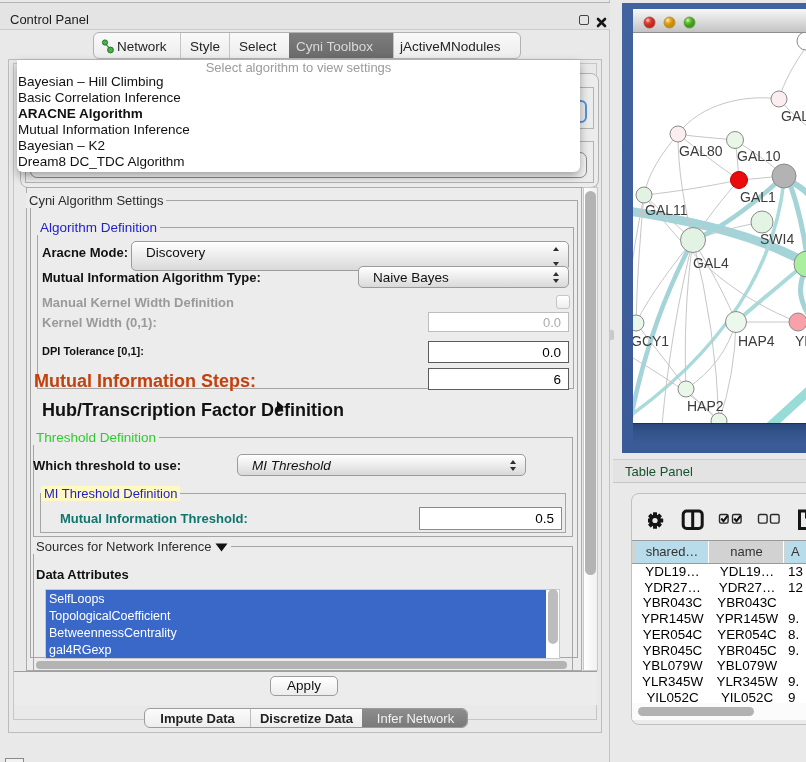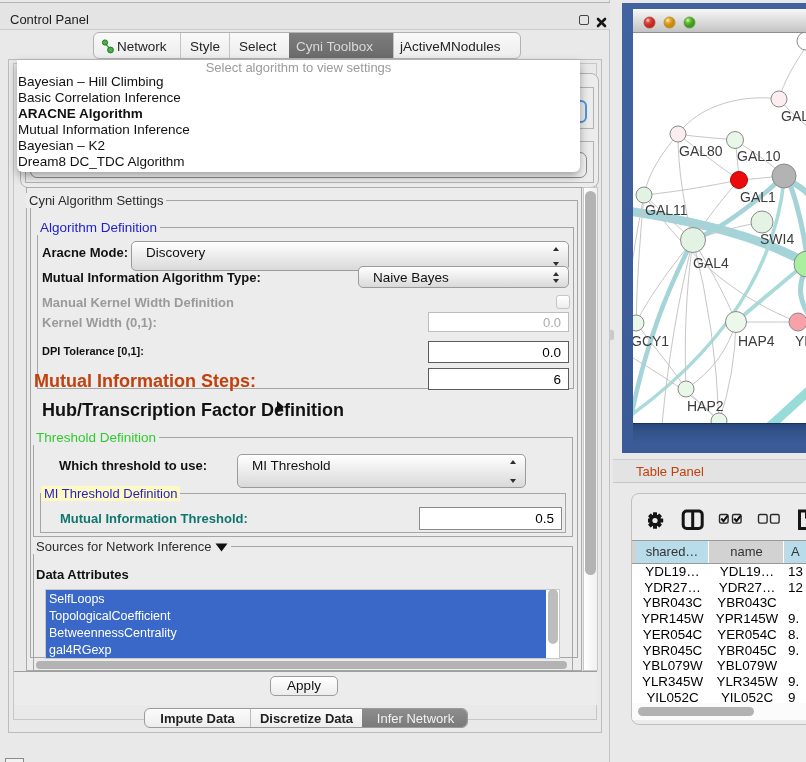--- a/index.html
+++ b/index.html
@@ -81,22 +81,22 @@
   <div class="abs" style="left:428px;top:368px;width:141px;height:22px;border:1px solid #5c5c5c;background:#fff;font-size:13.5px;color:#000;text-align:right;padding:3px 7px 0 0;">6</div>
 
   <div class="abs" style="left:42px;top:400px;font-size:18px;font-weight:bold;color:#111;">Hub/Transcription Factor Definition</div>
   <svg class="abs" style="left:274px;top:400px;" width="12" height="14">
         <path d="M3 1 L10 7 L3 13 Z" fill="#111"></path>
       </svg>
 
   <div class="abs" style="left:33px;top:437px;width:540px;height:100px;border:1px solid #a5a5a5;"></div>
   <div class="abs" style="left:33px;top:430px;background:#ececec;padding:0 3px;font-size:13.5px;color:#2fcc2f;">Threshold Definition</div>
 
-  <div class="abs" style="left:33px;top:458px;width:200px;text-align:center;font-size:13px;font-weight:bold;color:#111;">Which threshold to use:</div>
-  <div class="combo" style="left:237px;top:454px;width:289px;height:34px;">
+  <div class="abs" style="left:33px;top:458px;width:200px;text-align:left;font-size:13px;font-weight:bold;color:#111;">Which threshold to use:</div>
+  <div class="combo" style="left:237px;top:454px;width:289px;height:22px;font-style:italic;">
         <span>MI Threshold</span>
       </div>
 
   <div class="abs" style="left:40px;top:493px;width:526px;height:40px;border:1px solid #a5a5a5;"></div>
   <div class="abs" style="left:41px;top:486px;background:#fef9c3;padding:0 3px;font-size:13px;color:#2222cc;">MI Threshold Definition</div>
   <div class="abs" style="left:60px;top:511px;font-size:13px;font-weight:bold;color:#0f766e;">Mutual Information Threshold:</div>
   <div class="abs" style="left:419px;top:507px;width:143px;height:23px;border:1px solid #8a8a8a;background:#fff;font-size:13.5px;color:#000;text-align:right;padding:3px 7px 0 0;">0.5</div>
 
   <div class="abs" style="left:33px;top:546px;width:540px;height:125px;border:1px solid #a5a5a5;"></div>
   <div class="abs" style="left:33px;top:539px;background:#ececec;padding:0 3px;font-size:13px;color:#2c2c2c;">Sources for Network Inference <svg width="13" height="9" style="margin-bottom:-1px;">
@@ -235,21 +235,21 @@
           <text x="687" y="411">HAP2</text>
         </g>
       </g>
     </svg>
   </div>
 
   <div class="abs" style="left:11px;top:420px;width:173px;height:20px;background:linear-gradient(#18356388 0%,#2c4a7e88 40%,#3e5f9d00 100%);border-top:1.5px solid #16325e;"></div>
 </div>
 
 <div class="abs" style="left:613px;top:459px;width:193px;height:24px;background:#e3e3e3;border-top:1px solid #cdcdcd;border-bottom:1px solid #c6c6c6;">
-  <div class="abs" style="left:23px;top:4px;font-size:13px;color:#c2410c;text-align:right;">Table Panel</div>
+  <div class="abs" style="left:12px;top:4px;font-size:13px;color:#14532d;text-align:right;">Table Panel</div>
 </div>
 
 <div class="abs" style="left:631px;top:493px;width:185px;height:232px;border:1px solid #c0c0c0;border-radius:8px 0 0 8px;background:#ececec;overflow:hidden;">
 
   <svg class="abs" style="left:16px;top:15px;" width="175" height="22">
     <g fill="#151515">
       <circle cx="7" cy="11.5" r="6"></circle>
       <g transform="translate(7,11.5)">
         <rect x="-2" y="-8.2" width="4" height="4" rx="0.5"></rect>
         <rect x="-2" y="4.2" width="4" height="4" rx="0.5"></rect>

